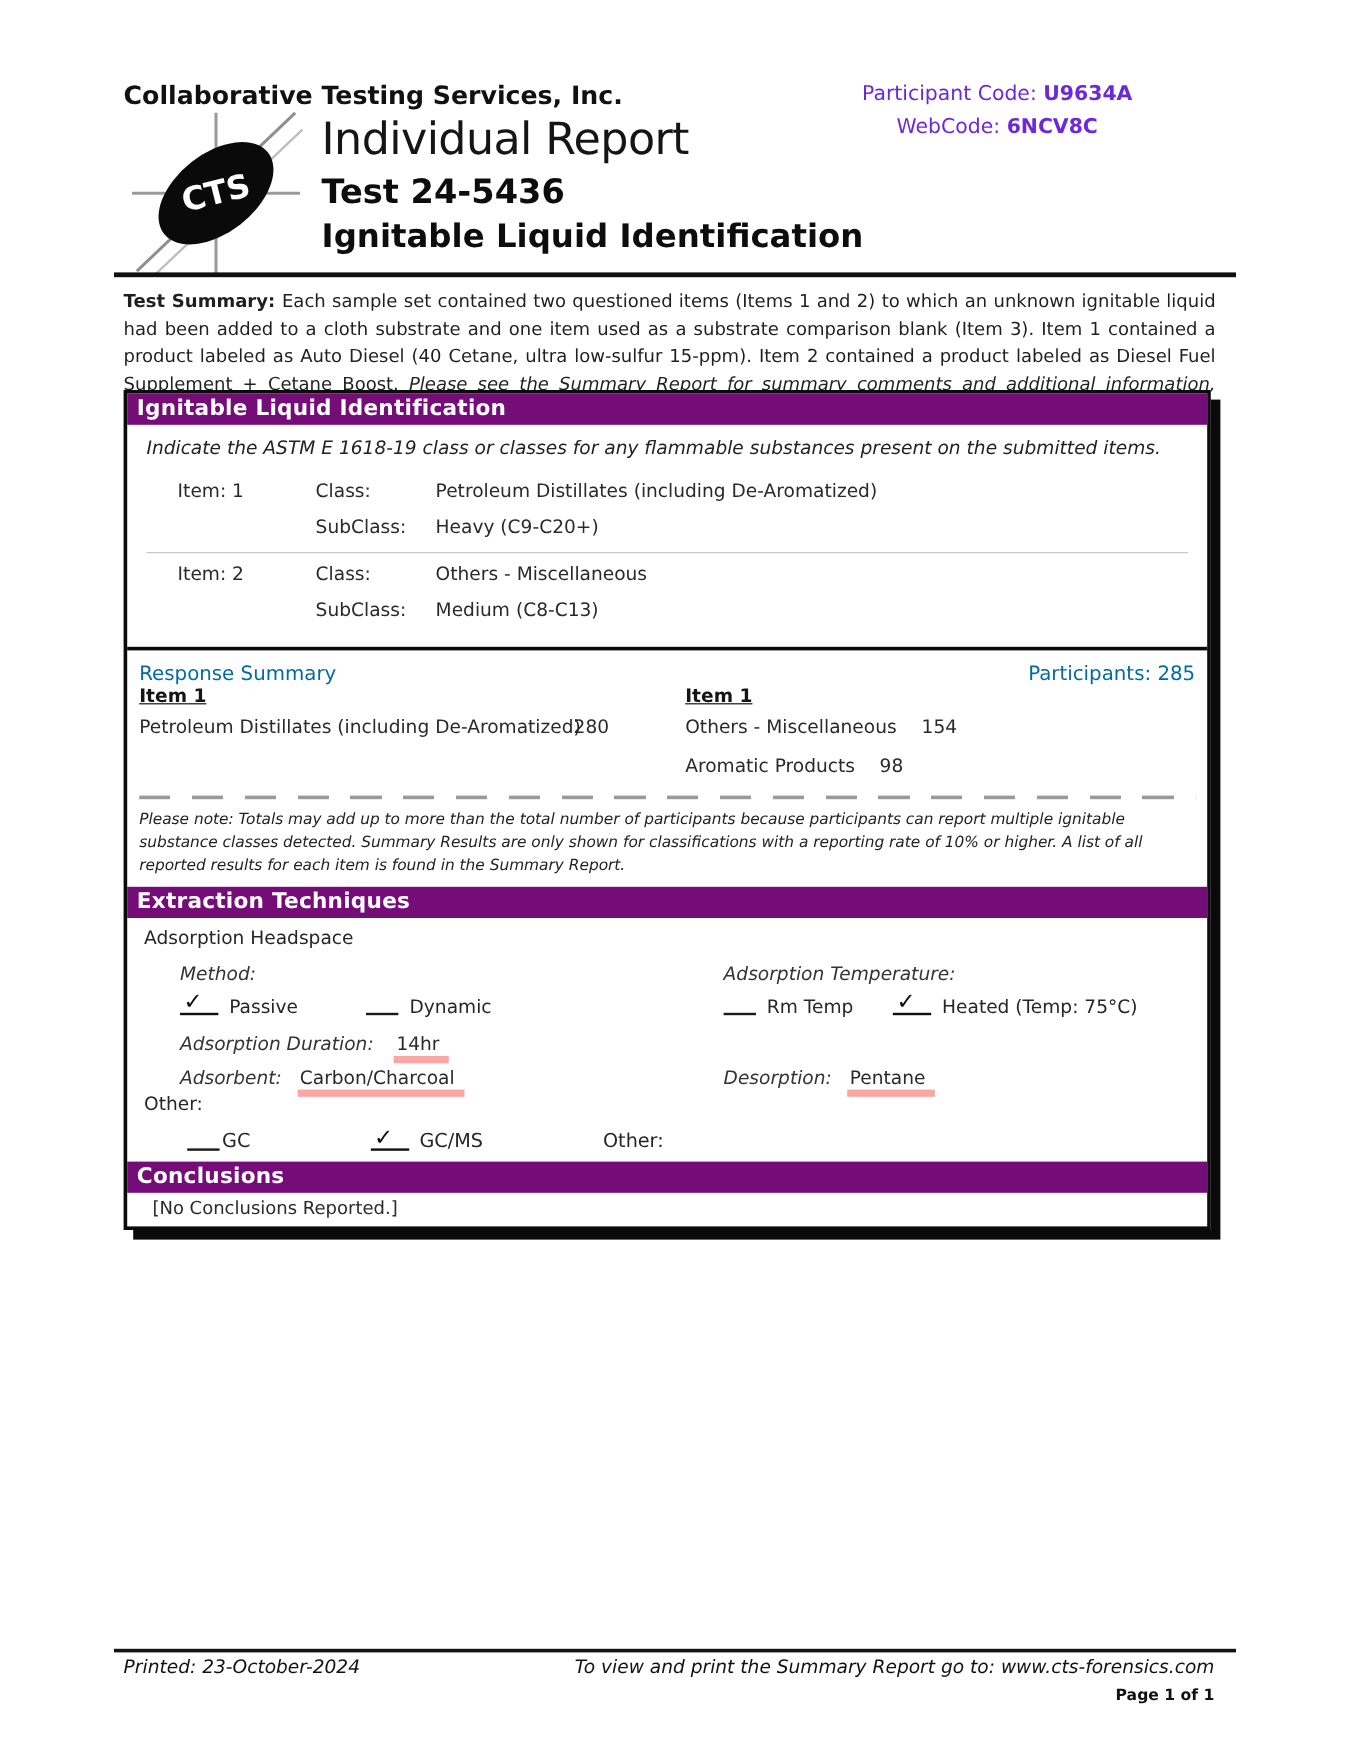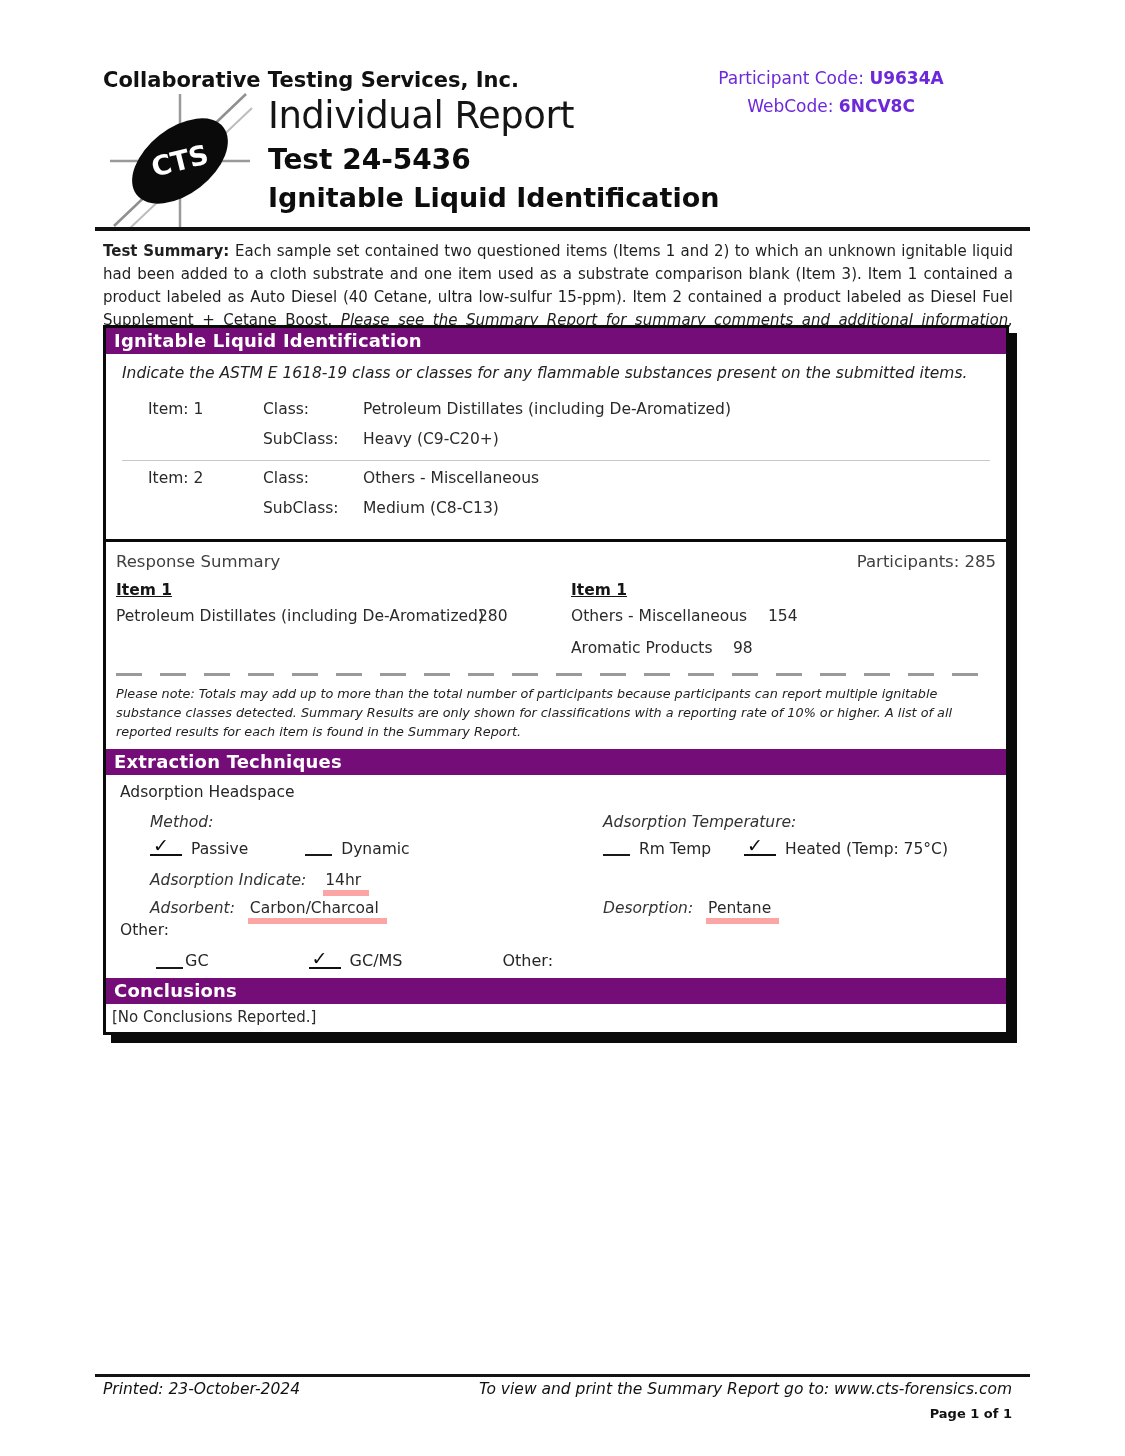--- a/index.html
+++ b/index.html
@@ -39,22 +39,22 @@
   }
   
   .ili-content { padding:8px 14px 10px 14px; }
   .instruction { font-style:italic; font-size:15.5px; color:#222; margin:2px 0 10px 2px; }
   .item-group { display:grid; grid-template-columns:115px 100px 1fr; row-gap:8px; margin-left:28px; padding:6px 0 10px 0; font-size:15.5px; color:#2a2a2a; }
   .item-group .cell { line-height:22px; }
   .group-divider { border-top:1px solid #c9c9c9; margin:0 2px; }
 
   
   .resp { border-top:3px solid #0a0a0a; padding:10px 10px 8px 10px; }
-  .resp-head { display:flex; justify-content:space-between; font-size:16.5px; color:#404040; }
-  .resp-cols { display:flex; margin-top:10px; }
+  .resp-head { display:flex; justify-content:space-between; font-size:16.5px; color:#0369a1; }
+  .resp-cols { display:flex; }
   .resp-col-1 { width:455px; flex:none; }
   .resp-col-2 { flex:1; }
   .item-hdr { font-size:15.5px; font-weight:bold; text-decoration:underline; margin-bottom:8px; color:#151515; }
   .resp-row { display:flex; font-size:15.5px; color:#2a2a2a; margin-bottom:14px; white-space:nowrap; }
   .resp-row .lbl { flex:none; }
   .w352 { width:362px; } .w197 { width:197px; } .w160 { width:162px; }
   .dash-rule { height:3px; margin:2px 0 8px 0;
     background:repeating-linear-gradient(90deg,#9a9a9a 0 26px,transparent 26px 44px); }
   .resp-note { font-style:italic; font-size:12.8px; line-height:19px; color:#222; }
 
@@ -63,21 +63,21 @@
   .ital-lbl { font-style:italic; color:#333; }
   .checkline { display:inline-block; width:32px; height:17px; border-bottom:2.5px solid #101010; text-align:center; vertical-align:-2px; margin-right:9px; position:relative; }
   .checkline .mark { position:absolute; left:3px; top:-5px; font-weight:bold; font-size:19px; font-style:italic; color:#0c0c0c; }
   .blankline { display:inline-block; width:27px; height:17px; border-bottom:2.5px solid #1a1a1a; vertical-align:-2px; margin-right:9px; }
   .uval { border-bottom:6px solid #fca5a5; padding:0 8px 1px 2px; color:#2a2a2a; }
 
   
   .ident-row { height:35px; display:flex; align-items:center; font-size:16px; color:#262626; padding-left:50px; }
 
   
-  .concl-row { padding:4px 7px 6px 6px; font-size:15px; color:#2a2a2a; }
+  .concl-row { padding:4px 7px 6px 21px; font-size:15px; color:#2a2a2a; }
 
   
   .footer-rule { left:95px; top:1374px; width:935px; height:3px; background:#141414; }
   .printed { left:103px; top:1380px; font-size:15.5px; font-style:italic; color:#111; }
   .summary-link { left:400px; top:1380px; width:612px; text-align:right; font-size:15.5px; font-style:italic; color:#111; }
   .page-num { left:700px; top:1406px; width:312px; text-align:right; font-size:13px; font-weight:600; color:#111; }
 </style>
 </head>
 <body>
 
@@ -179,21 +179,21 @@
       <span class="blankline" style="margin-left:52px;"></span><span>Dynamic</span>
     </div>
 
     <div class="abs ital-lbl" style="left:497px; top:38px;">Adsorption Temperature:</div>
     <div class="abs" style="left:497px; top:64px;">
       <span class="blankline"></span><span>Rm Temp</span>
       <span class="checkline" style="margin-left:28px;"><span class="mark">✓</span></span><span>Heated (Temp: 75°C)</span>
     </div>
 
     <div class="abs" style="left:44px; top:96px;">
-      <span class="ital-lbl">Adsorption Indicate:</span>
+      <span class="ital-lbl">Adsorption Duration:</span>
       <span class="uval" style="margin-left:12px;">14hr</span>
     </div>
 
     <div class="abs" style="left:44px; top:124px;">
       <span class="ital-lbl">Adsorbent:</span>
       <span class="uval" style="margin-left:8px;">Carbon/Charcoal</span>
     </div>
 
     <div class="abs" style="left:497px; top:124px;">
       <span class="ital-lbl">Desorption:</span>

